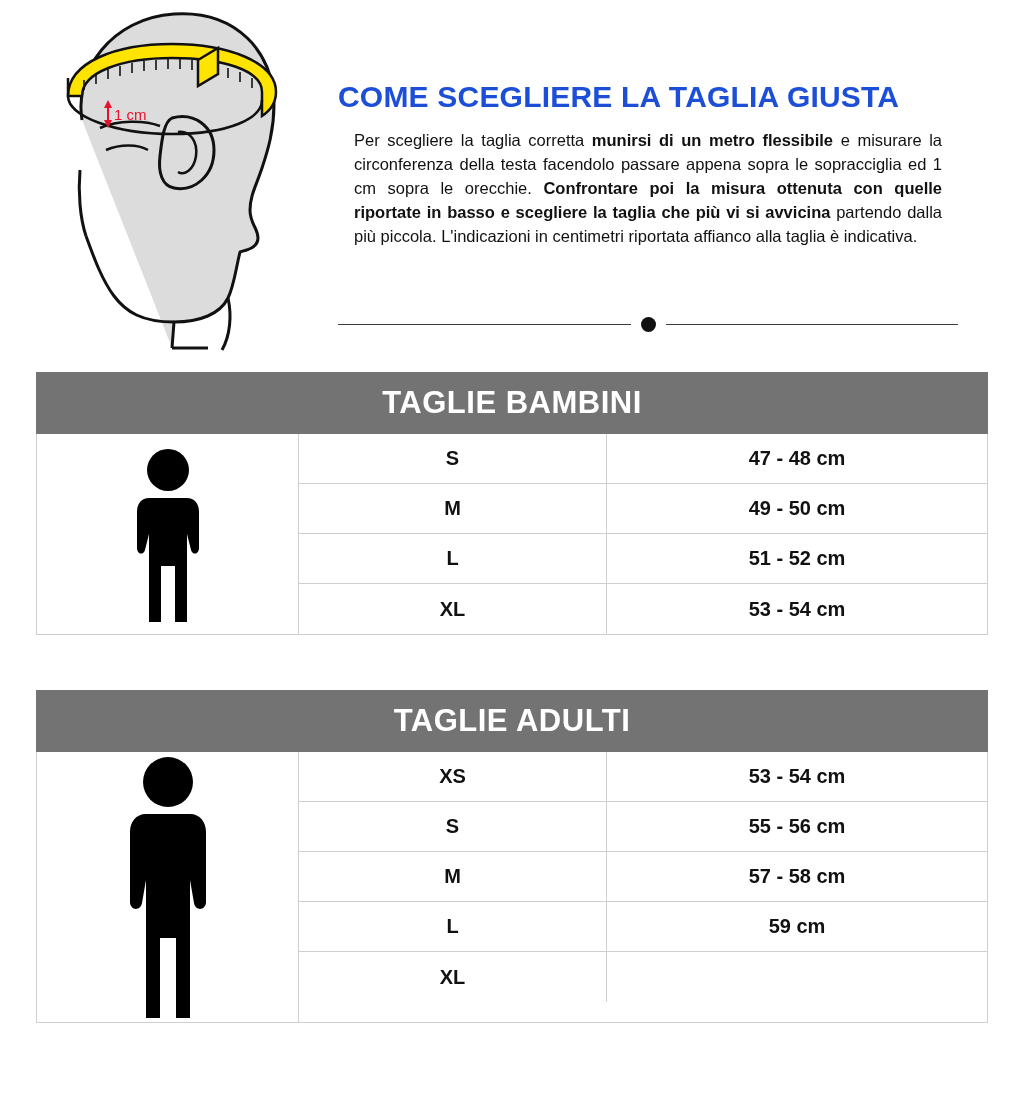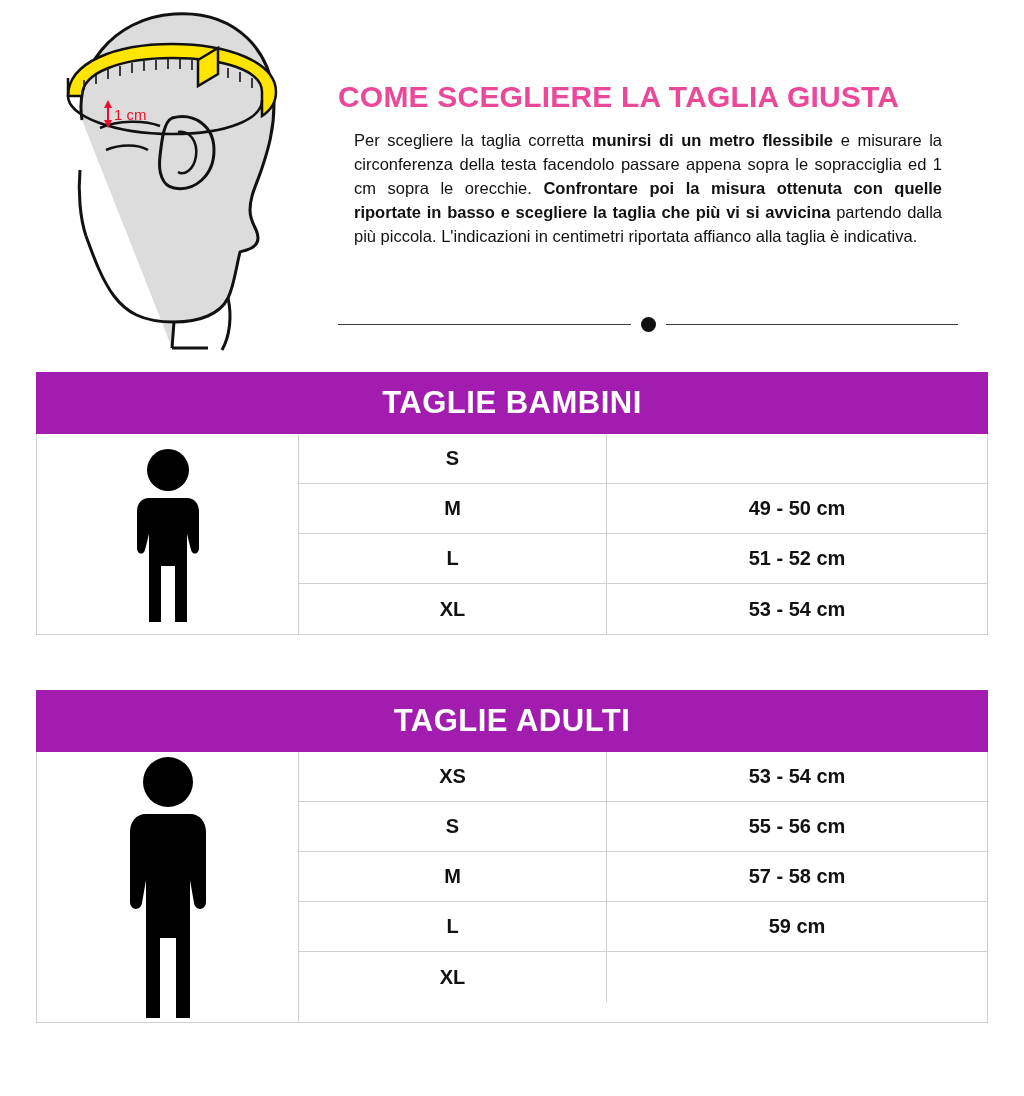--- a/index.html
+++ b/index.html
@@ -33,21 +33,21 @@
   }
 
   .intro-block {
     position: absolute;
     left: 338px;
     top: 80px;
     width: 620px;
   }
 
   .intro-title {
-    color: #ec4899;
+    color: #1d4ed8;
     font-size: 30px;
     font-weight: bold;
     letter-spacing: 0.2px;
     margin: 0 0 14px 0;
     line-height: 1.1;
   }
 
   .intro-paragraph {
     font-size: 16.5px;
     line-height: 1.45;
@@ -82,21 +82,21 @@
   
   .table-wrap {
     position: absolute;
     left: 36px;
     width: 952px;
   }
   #table-kids { top: 372px; }
   #table-adults { top: 690px; }
 
   .table-header {
-    background: #a21caf;
+    background: #737373;
     color: #ffffff;
     text-align: center;
     font-size: 31px;
     font-weight: bold;
     letter-spacing: 0.5px;
     height: 62px;
     line-height: 62px;
   }
 
   .table-body {
@@ -224,20 +224,21 @@
       <svg width="110" height="180" viewBox="0 0 110 180">
         <circle cx="55" cy="26" r="21" fill="#000000"></circle>
         <path d="M36 54 L74 54 C82 54 86 60 86 68 L86 104 C86 110 80 112 78 106 L74 90 L74 178
                  L62 178 L62 122 L48 122 L48 178 L36 178 L36 90 L32 106 C30 112 24 110 24 104
                  L24 68 C24 60 28 54 36 54 Z" fill="#000000"></path>
       </svg>
     </div>
     <div class="rows-cell">
       <div class="size-row">
         <div class="size-label">S</div>
+        <div class="size-value">47 - 48 cm</div>
       </div>
       <div class="size-row">
         <div class="size-label">M</div>
         <div class="size-value">49 - 50 cm</div>
       </div>
       <div class="size-row">
         <div class="size-label">L</div>
         <div class="size-value">51 - 52 cm</div>
       </div>
       <div class="size-row">

